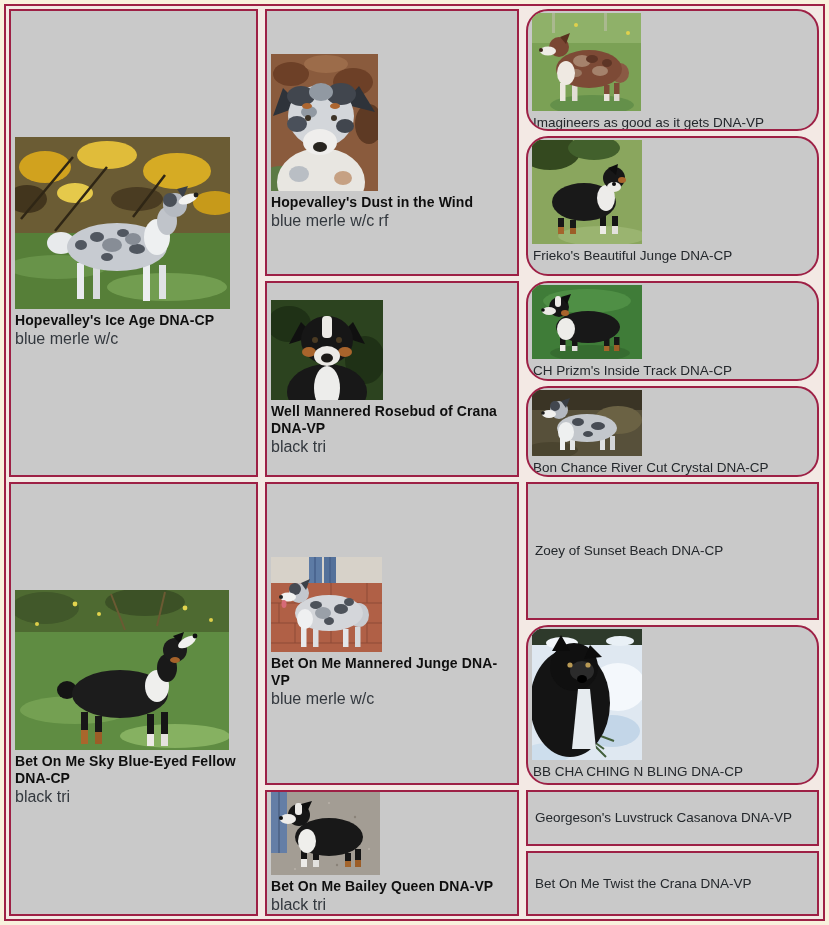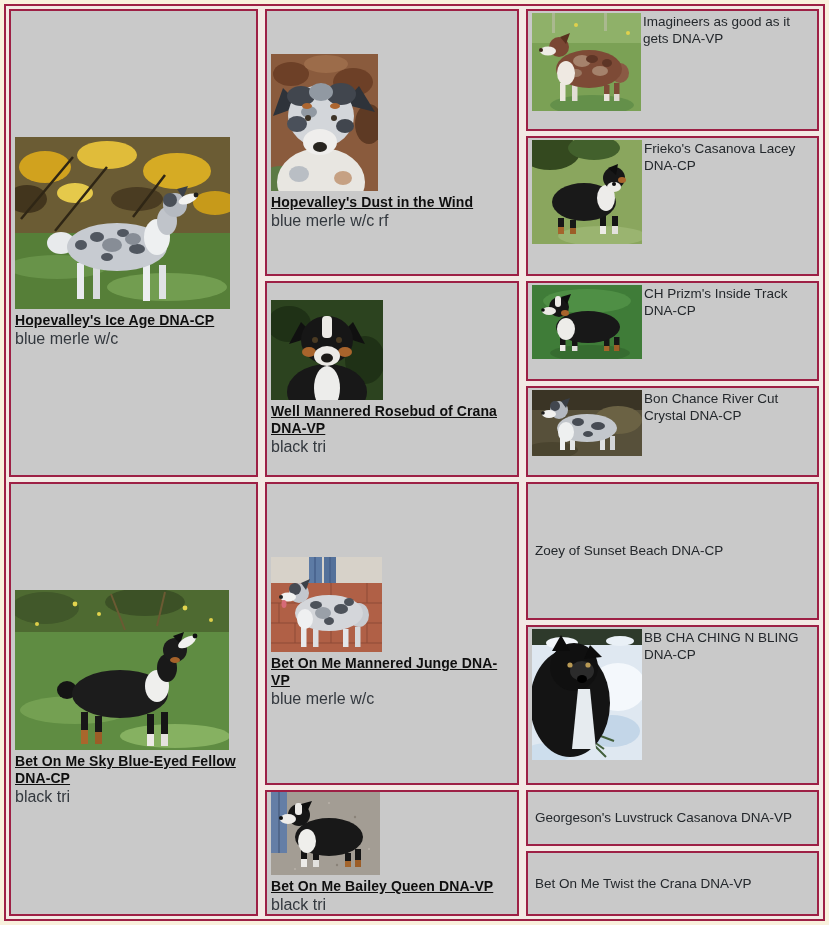--- a/index.html
+++ b/index.html
@@ -27,27 +27,27 @@
   .cell{
     box-sizing:border-box;
     border:2px solid #9d2045;
     background:#c9c9c9;
     overflow:hidden;
   }
   .vcenter{
     display:flex;flex-direction:column;justify-content:center;
     padding:2px 8px 2px 3px;
   }
-  .gph{padding:2px 3px;display:flex;flex-direction:row;}
+  .gph{padding:2px 3px;display:flex;flex-direction:column;border-radius:22px;}
   .tonly{display:flex;align-items:center;padding:0 5px;}
   .photo{margin:0 0 3px 1px;flex:0 0 auto;}
   .photo svg{display:block;}
   .dogname{
     font-weight:700;font-size:14px;line-height:1.22;color:#0f0f0f;
-    padding-left:1px;letter-spacing:.1px;text-decoration:underline;
+    padding-left:1px;letter-spacing:.1px;
   }
   .dogcoat{font-size:16px;line-height:1.3;color:#33383e;padding-left:1px;}
   .g3name{font-size:13.5px;line-height:1.25;color:#24282c;padding:1px 2px 0;}
 </style>
 </head>
 <body>
 
 <div class="board">
 
   <div class="col col-parents">
@@ -331,21 +331,21 @@
             <ellipse cx="52" cy="62" rx="32" ry="19" fill="#191919"></ellipse>
             <ellipse cx="74" cy="58" rx="9" ry="13" fill="#edecea"></ellipse>
             <circle cx="82" cy="38" r="11" fill="#171717"></circle>
             <polygon points="76,28 86,24 84,35" fill="#0e0e0e"></polygon>
             <ellipse cx="82" cy="47" rx="7" ry="5" fill="#edebe7"></ellipse>
             <circle cx="82" cy="44" r="2" fill="#0c0c0c"></circle>
             <ellipse cx="90" cy="40" rx="4" ry="3" fill="#a8642c"></ellipse>
           </g>
         </svg>
       </div>
-      <div class="g3name">Frieko's Casanova Lacey DNA-CP</div>
+      <div class="g3name">Frieko's Beautiful Junge DNA-CP</div>
     </div>
 
     <div class="cell gph" style="height:100px">
       <div class="photo">
         <svg width="110" height="74" viewBox="0 0 110 74">
           <rect width="110" height="74" fill="#3f7c38"></rect>
           <ellipse cx="55" cy="16" rx="44" ry="12" fill="#4f8f45"></ellipse>
           <ellipse cx="58" cy="68" rx="40" ry="8" fill="#366c30"></ellipse>
           <g>
             <rect x="28" y="52" width="5.5" height="14" fill="#141414"></rect>

